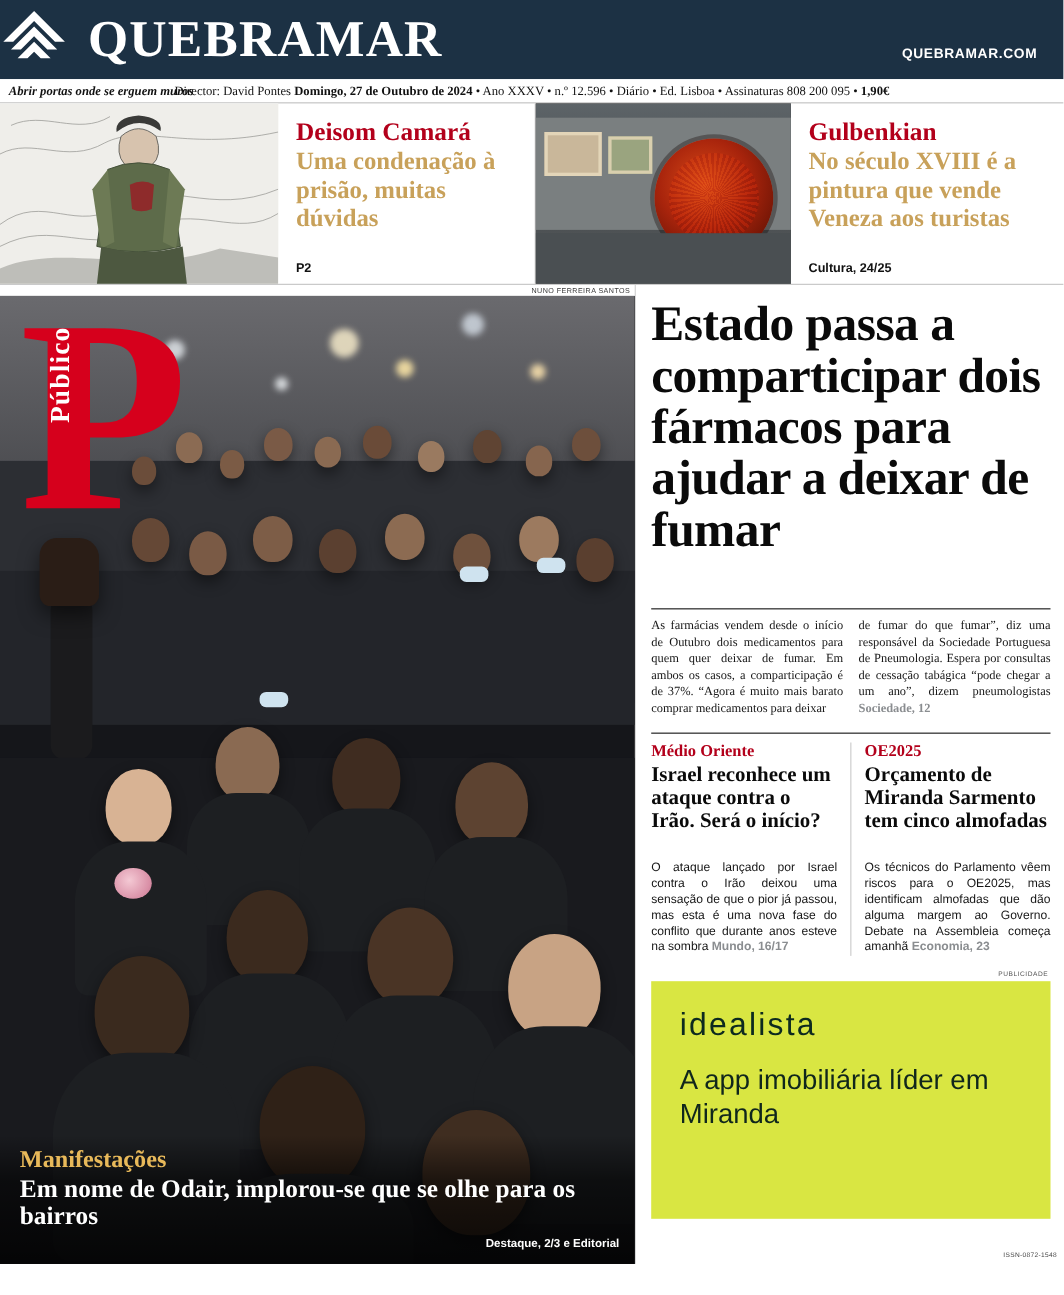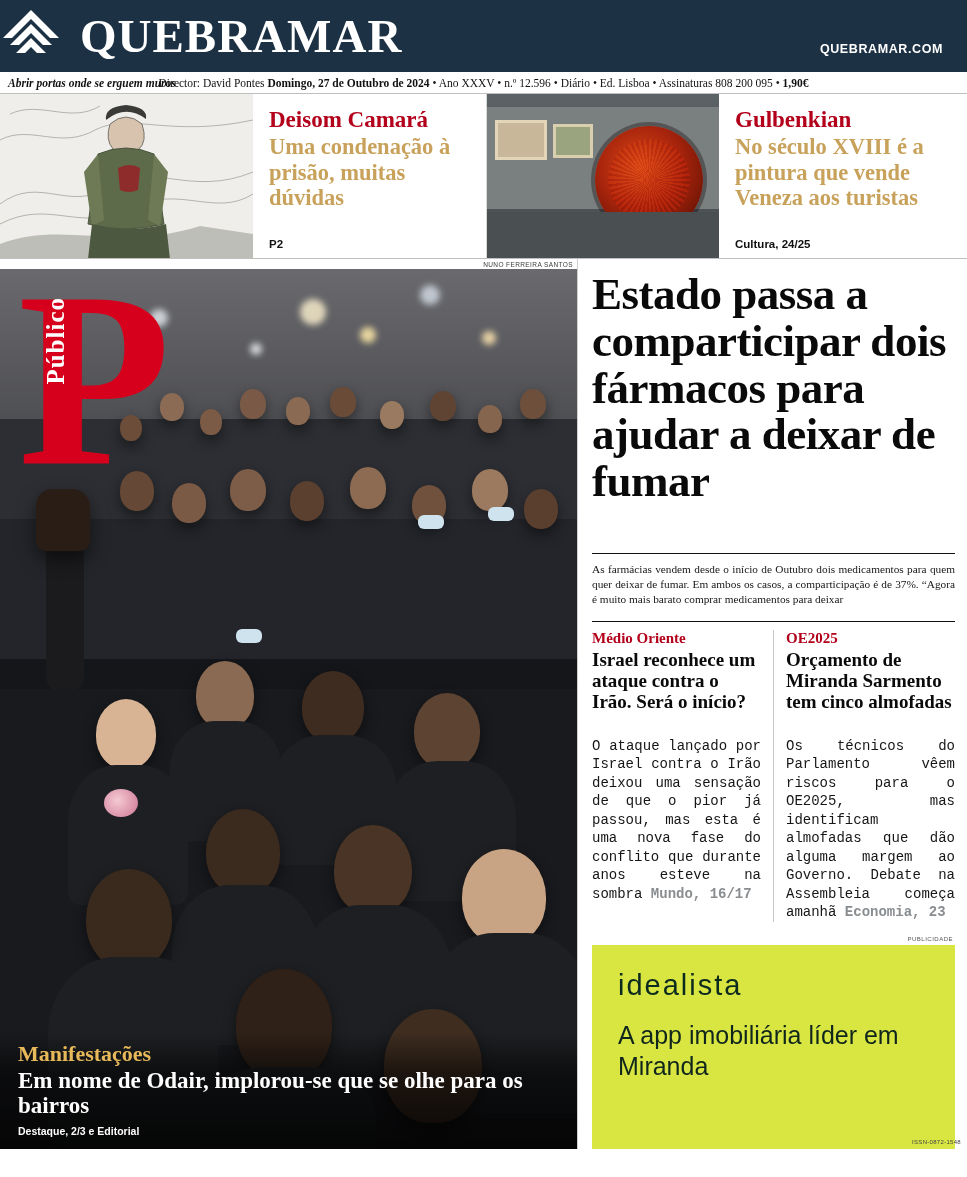--- a/index.html
+++ b/index.html
@@ -290,20 +290,21 @@
     font-size: 23px;
     color: #ffffff;
     line-height: 1.12;
   }
   .cap-ref {
     margin-top: 6px;
     font-family: "Liberation Sans", sans-serif;
     font-weight: bold;
     font-size: 10.5px;
     color: #ffffff;
+    text-align: right;
   }
 
   
   .col-right {
     width: 389px;
     padding: 8px 12px 0 14px;
     position: relative;
     display: flex;
     flex-direction: column;
   }
@@ -357,22 +358,22 @@
   }
   .cell-head {
     font-family: "Liberation Serif", serif;
     font-weight: bold;
     font-size: 19px;
     line-height: 1.1;
     color: #0a0a0a;
     margin-bottom: 24px;
   }
   .cell-body {
-    font-family: Liberation Mono, monospace;
-    font-size: 14px;
+    font-family: Liberation Sans, sans-serif;
+    font-size: 11px;
     line-height: 1.32;
     color: #161616;
     text-align: justify;
   }
 
   
   .ad-label {
     margin-top: 14px;
     text-align: right;
     font-family: "Liberation Sans", sans-serif;
@@ -583,20 +584,24 @@
     </div>
 
     <div class="col-right">
 
       <h1 class="lead-head">Estado passa a comparticipar dois fármacos para ajudar a deixar de fumar</h1>
 
       <div class="lead-rule"></div>
 
       <div class="lead-body">
         <div>As farmácias vendem desde o início de Outubro dois medicamentos para quem quer deixar de fumar. Em ambos os casos, a comparticipação é de 37%. “Agora é muito mais barato comprar medicamentos para deixar</div>
+        <div>
+          <span>de fumar do que fumar”, diz uma responsável da Sociedade Portuguesa de Pneumologia. Espera por consultas de cessação tabágica “pode chegar a um ano”, dizem pneumologistas</span>
+          <span class="ref-link">Sociedade, 12</span>
+        </div>
       </div>
 
       <div class="two-up">
         <div class="cell">
           <div class="cell-kicker">Médio Oriente</div>
           <div class="cell-head">Israel reconhece um ataque contra o Irão. Será o início?</div>
           <div class="cell-body">
             <span>O ataque lançado por Israel contra o Irão deixou uma sensação de que o pior já passou, mas esta é uma nova fase do conflito que durante anos esteve na sombra</span>
             <span class="ref-link">Mundo, 16/17</span>
           </div>

